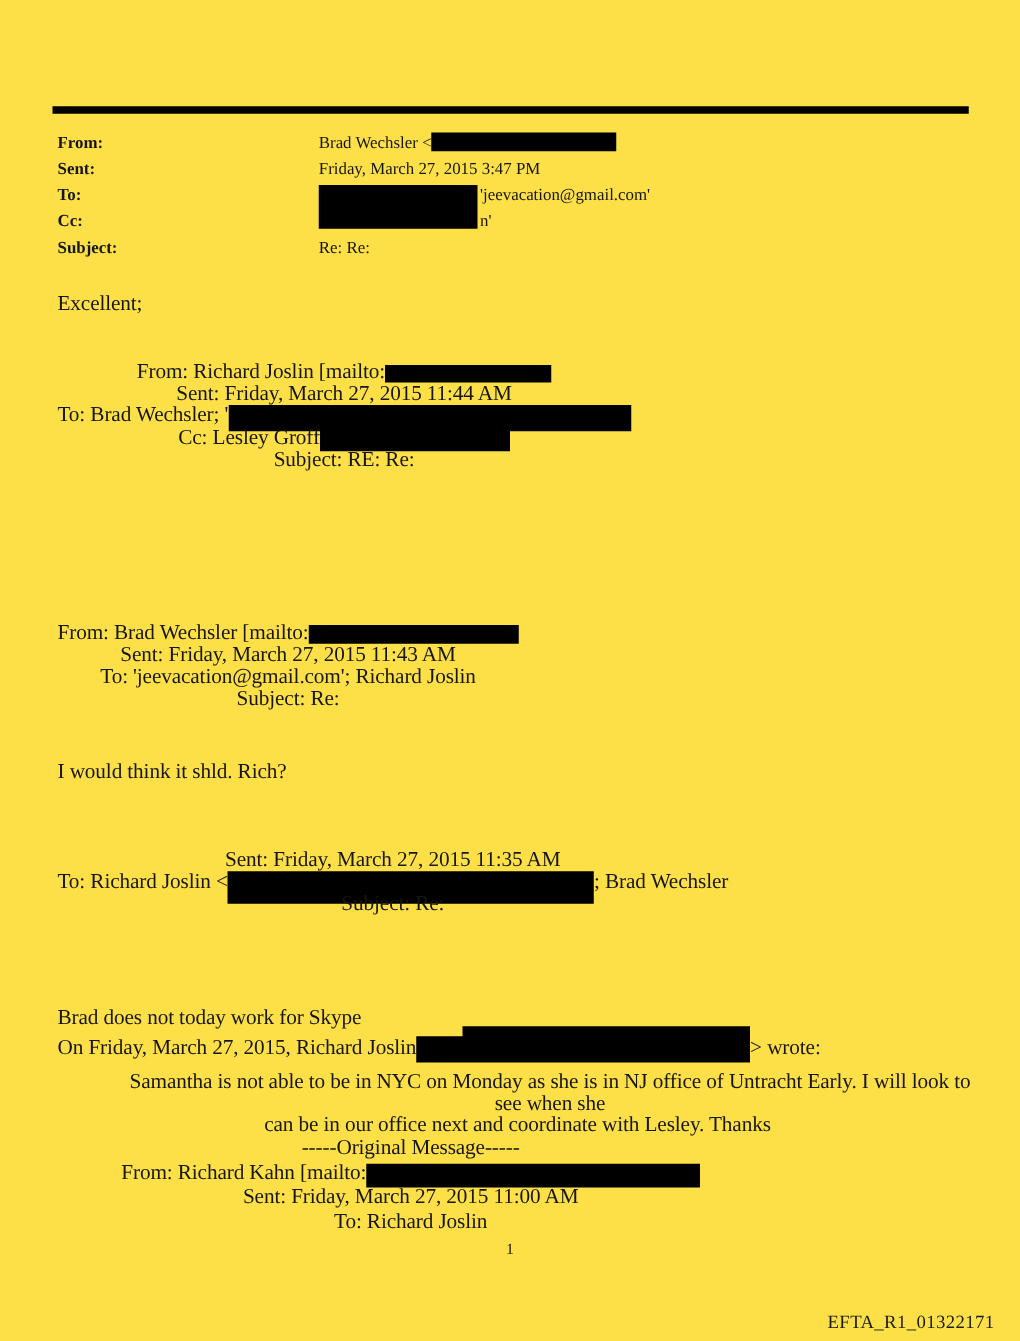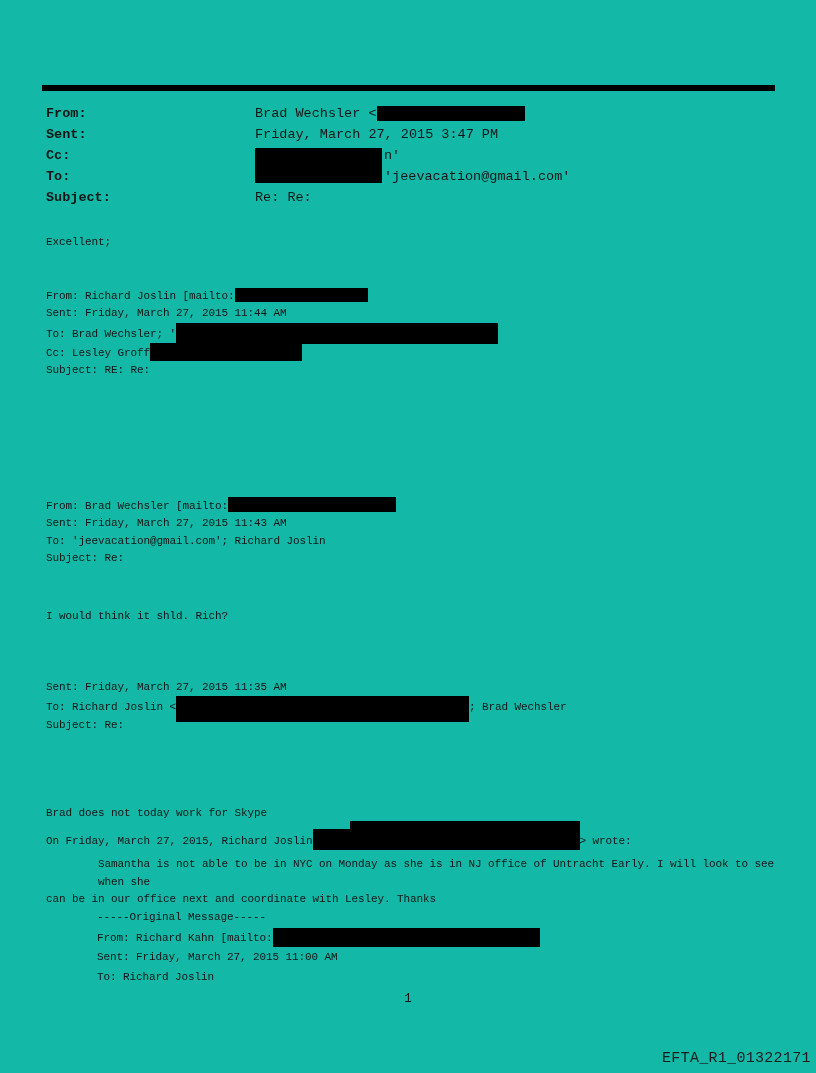--- a/index.html
+++ b/index.html
@@ -1,30 +1,30 @@
 <!DOCTYPE html>
 <html><head>
 <meta charset="utf-8">
 <style>
   html,body{margin:0;padding:0;background:#e8e8e8;}
   .page{
-    position:relative;width:816px;height:1073px;background:#14b8a6;
-    font-family:Liberation Mono, monospace;color:#161616;overflow:hidden;
+    position:relative;width:816px;height:1073px;background:#fde047;
+    font-family:Liberation Serif, serif;color:#161616;overflow:hidden;
     margin:0 auto;
   }
   .topbar{position:absolute;left:42px;top:85px;width:733px;height:6px;background:#000;}
   
   .hdr{position:absolute;left:46px;top:103px;width:724px;font-size:13.5px;}
   .hdr-row{display:grid;grid-template-columns:209px 1fr;line-height:21px;}
   .hdr-label{font-weight:bold;}
   .hdr span[data-bind]{white-space:pre-wrap;}
   .hdr-redact-tocc{position:absolute;left:209px;top:45px;width:127px;height:35px;background:#000;}
   .sp{display:inline-block;width:129px;}
   
-  .blk{position:absolute;left:46px;font-size:11px;letter-spacing:-0.1px;line-height:17.3px;}
+  .blk{position:absolute;left:46px;font-size:17px;letter-spacing:-0.1px;line-height:17.3px;text-align:center;}
   .blk span[data-bind]{white-space:pre-wrap;}
   .redact{display:inline-block;background:#000;vertical-align:text-bottom;}
   .r-hdr-from{width:148px;height:15px;}
   .r-q1-from{width:133px;height:14px;}
   .r-q1-to{width:322px;height:21px;margin-bottom:-4px;}
   .r-q1-cc{width:152px;height:18px;margin-bottom:-2px;}
   .r-q2-from{width:168px;height:15px;}
   .r-q3-to{width:293px;height:26px;margin-bottom:-9px;}
   .r-onfriday{width:267px;height:21px;margin-bottom:-3px;position:relative;}
   .r-onfriday::after{content:"";position:absolute;left:37px;top:-8px;width:230px;height:9px;background:#000;}
@@ -54,26 +54,26 @@
     <div class="hdr-redact-tocc"></div>
     <div class="hdr-row">
       <span class="hdr-label" data-bind="header.from_label">From:</span>
       <span><span data-bind="header.from_value">Brad Wechsler &lt;</span><span class="redact r-hdr-from"></span></span>
     </div>
     <div class="hdr-row">
       <span class="hdr-label" data-bind="header.sent_label">Sent:</span>
       <span data-bind="header.sent_value">Friday, March 27, 2015 3:47 PM</span>
     </div>
     <div class="hdr-row">
+      <span class="hdr-label" data-bind="header.to_label">To:</span>
+      <span><span class="sp"></span><span data-bind="header.to_value_after_redaction">'jeevacation@gmail.com'</span></span>
+    </div>
+    <div class="hdr-row">
       <span class="hdr-label" data-bind="header.cc_label">Cc:</span>
       <span><span class="sp"></span><span data-bind="header.cc_value_after_redaction">n'</span></span>
-    </div>
-    <div class="hdr-row">
-      <span class="hdr-label" data-bind="header.to_label">To:</span>
-      <span><span class="sp"></span><span data-bind="header.to_value_after_redaction">'jeevacation@gmail.com'</span></span>
     </div>
     <div class="hdr-row">
       <span class="hdr-label" data-bind="header.subject_label">Subject:</span>
       <span data-bind="header.subject_value">Re: Re:</span>
     </div>
   </div>
 
   <div class="blk" id="excellent">
     <span data-bind="messages.reply_text">Excellent;</span>
   </div>

